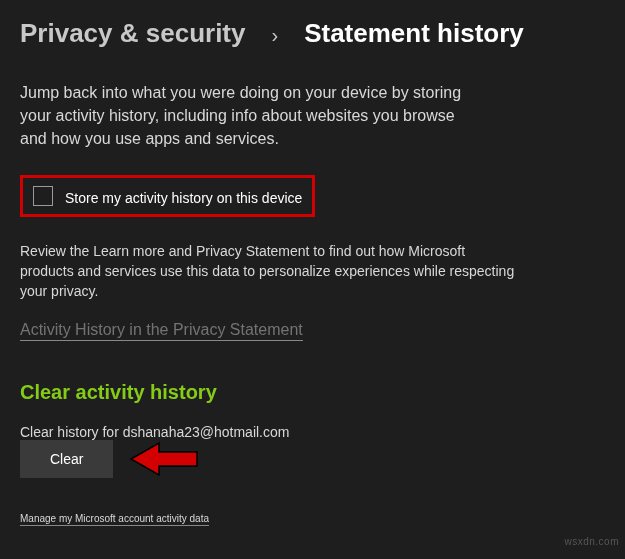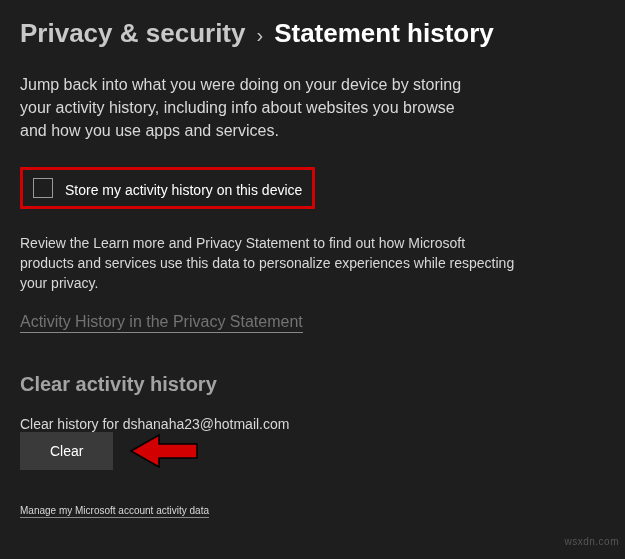--- a/index.html
+++ b/index.html
@@ -13,22 +13,22 @@
       background: #1e1e1e;
       font-family: "Segoe UI", Arial, sans-serif;
       color: #ffffff;
       padding: 18px 20px;
       position: relative;
       overflow: hidden;
     }
     .breadcrumb {
       display: flex;
       align-items: baseline;
-      gap: 11px;
-      margin-bottom: 24px;
+      gap: 26px;
+      margin-bottom: 32px;
     }
     .breadcrumb-parent {
       font-size: 26px;
       font-weight: 600;
       color: #c8c8c8;
     }
     .breadcrumb-sep {
       font-size: 20px;
       color: #c8c8c8;
       font-weight: 400;
@@ -76,21 +76,21 @@
       color: #737373;
       text-decoration: none;
       border-bottom: 1px solid #888;
       display: inline-block;
       padding-bottom: 1px;
       margin-bottom: 40px;
     }
     .section-title {
       font-size: 20px;
       font-weight: 600;
-      color: #a3a3a3;
+      color: #84cc16;
       margin-bottom: 20px;
     }
     .clear-for {
       font-size: 14px;
       color: #d8d8d8;
       margin-bottom: 0;
     }
     .clear-row {
       display: flex;
       gap: 16px;

